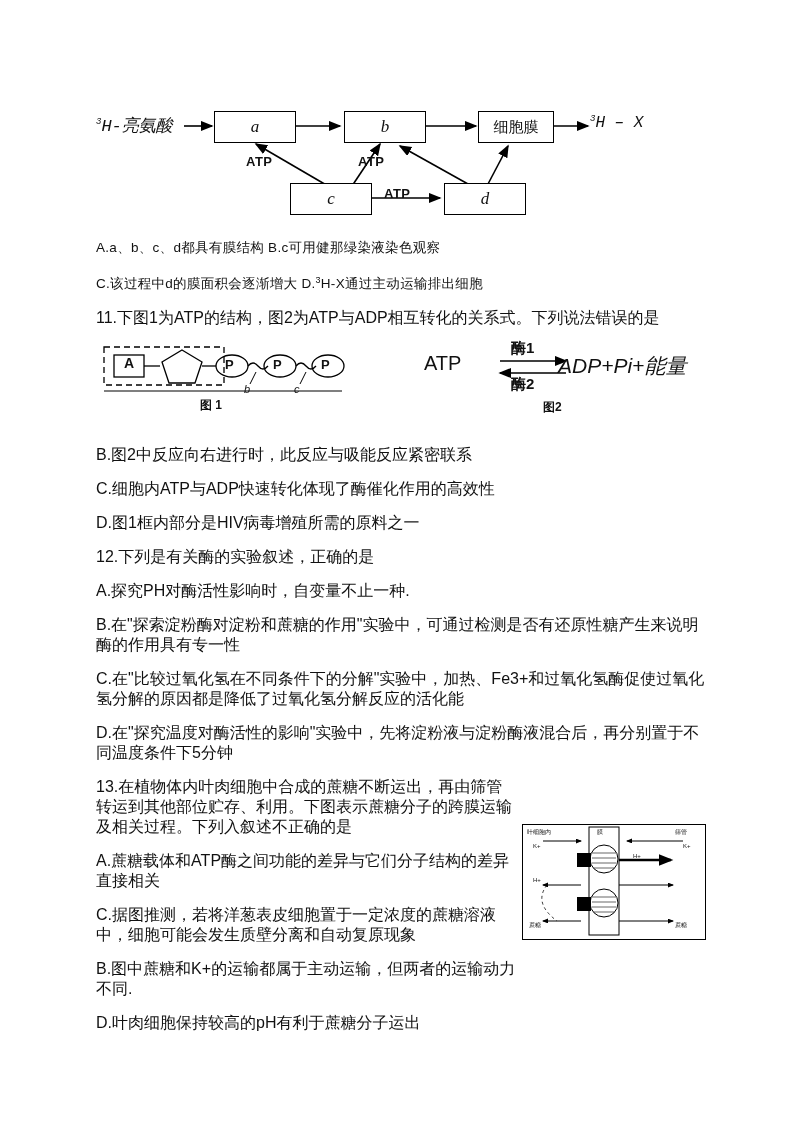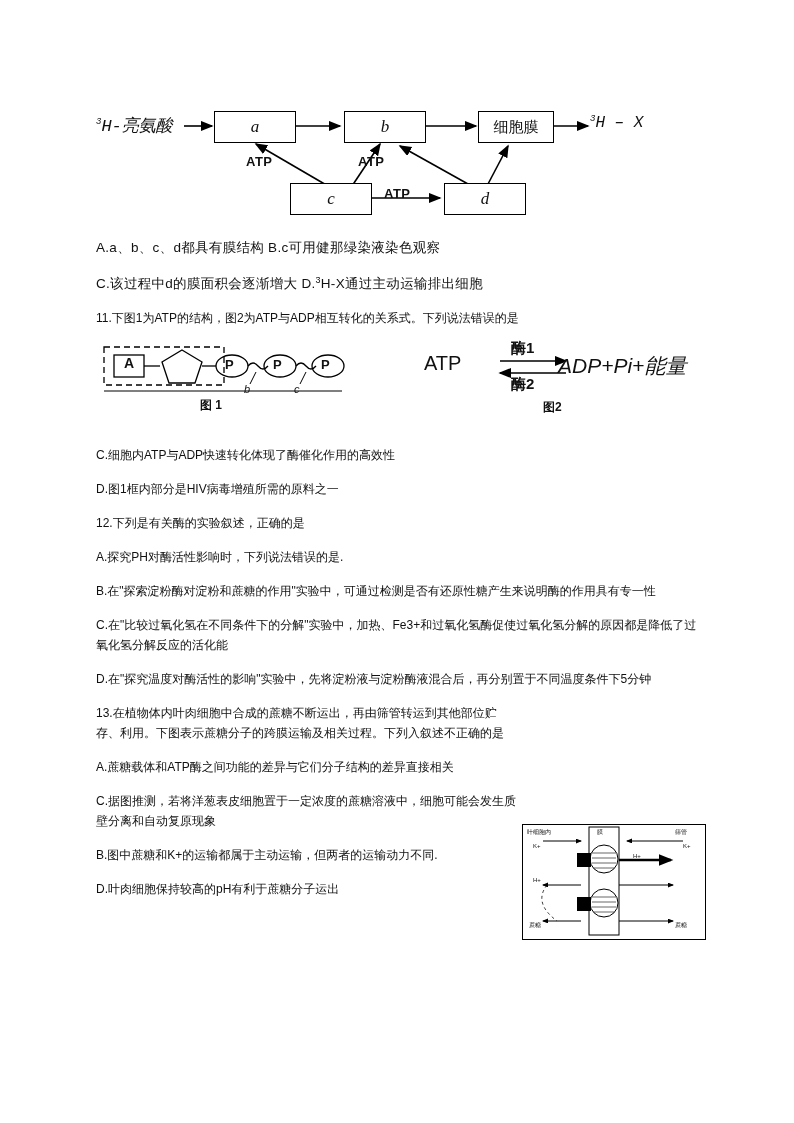--- a/index.html
+++ b/index.html
@@ -71,21 +71,21 @@
   }
   
   p.line {
     margin: 0 0 11px 0;
     font-size: 13.5px;
     line-height: 20px;
     letter-spacing: .3px;
   }
   p.qline {
     margin: 14px 0 11px 0;
-    font-size: 12px;
+    font-size: 16px;
     line-height: 20px;
   }
   sup { font-size: 9px; vertical-align: super; }
   
   .diagram2 {
     position: relative;
     height: 92px;
     width: 610px;
     margin: 4px 0 6px 0;
   }
@@ -242,25 +242,26 @@
 
       <div class="fig-cap" style="left:104px; top:58px;">图 1</div>
 
       <div class="d2-text" style="left:328px; top:13px; font-size:20px;">ATP</div>
       <div class="d2-text" style="left:415px; top:0px; font-size:15px; font-weight:bold;">酶1</div>
       <div class="d2-text" style="left:415px; top:36px; font-size:15px; font-weight:bold;">酶2</div>
       <div class="d2-text" style="left:462px; top:13px; font-size:21px;font-style:italic;">ADP+Pi+能量</div>
       <div class="fig-cap" style="left:437px; top:60px;padding-left:10px;">图2</div>
     </div>
 
+    <p class="qline">B.图2中反应向右进行时，此反应与吸能反应紧密联系</p>
     <p class="qline">C.细胞内ATP与ADP快速转化体现了酶催化作用的高效性</p>
     <p class="qline">D.图1框内部分是HIV病毒增殖所需的原料之一</p>
 
     <p class="qline">12.下列是有关酶的实验叙述，正确的是</p>
-    <p class="qline">A.探究PH对酶活性影响时，下列说法错误的是.</p>
+    <p class="qline">A.探究PH对酶活性影响时，自变量不止一种.</p>
     <p class="qline">B.在"探索淀粉酶对淀粉和蔗糖的作用"实验中，可通过检测是否有还原性糖产生来说明酶的作用具有专一性</p>
     <p class="qline">C.在"比较过氧化氢在不同条件下的分解"实验中，加热、Fe3+和过氧化氢酶促使过氧化氢分解的原因都是降低了过氧化氢分解反应的活化能</p>
     <p class="qline">D.在"探究温度对酶活性的影响"实验中，先将淀粉液与淀粉酶液混合后，再分别置于不同温度条件下5分钟</p>
 
     <p class="qline wrap-right">13.在植物体内叶肉细胞中合成的蔗糖不断运出，再由筛管转运到其他部位贮存、利用。下图表示蔗糖分子的跨膜运输及相关过程。下列入叙述不正确的是</p>
     <p class="qline wrap-right">A.蔗糖载体和ATP酶之间功能的差异与它们分子结构的差异直接相关</p>
     <p class="qline wrap-right">C.据图推测，若将洋葱表皮细胞置于一定浓度的蔗糖溶液中，细胞可能会发生质壁分离和自动复原现象</p>
     <p class="qline wrap-right">B.图中蔗糖和K+的运输都属于主动运输，但两者的运输动力不同.</p>
     <p class="qline">D.叶肉细胞保持较高的pH有利于蔗糖分子运出</p>
 

